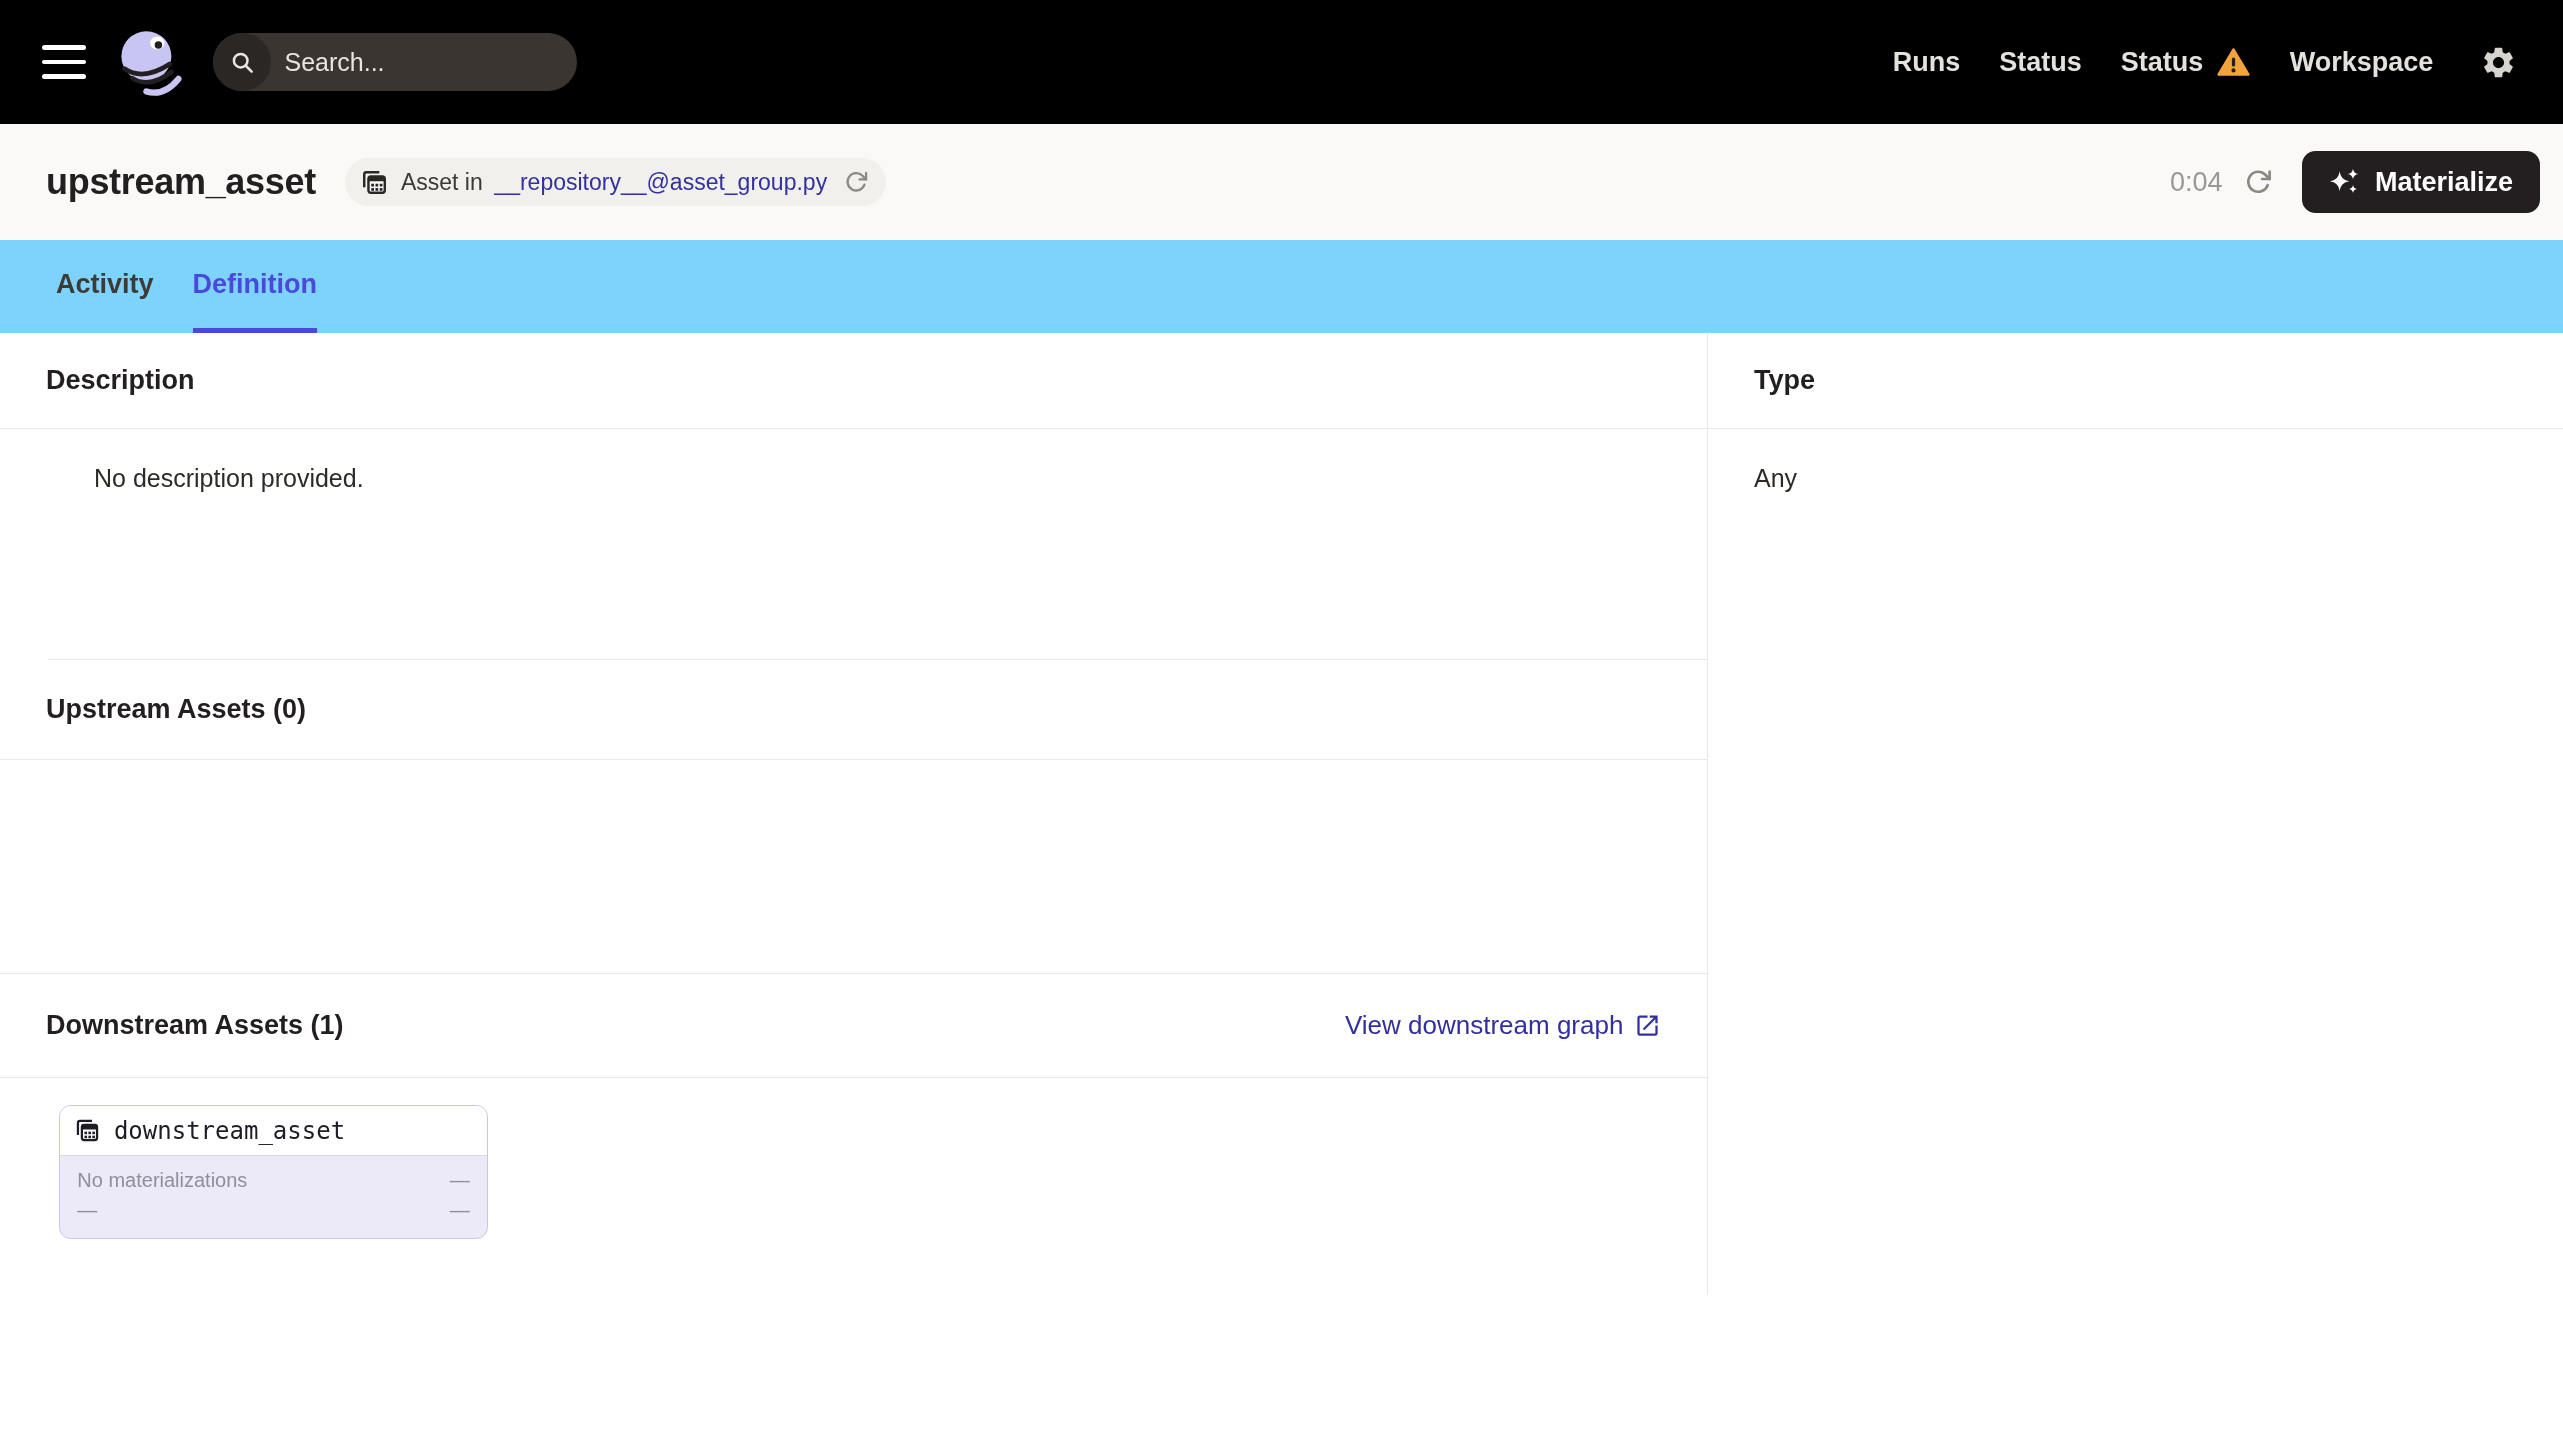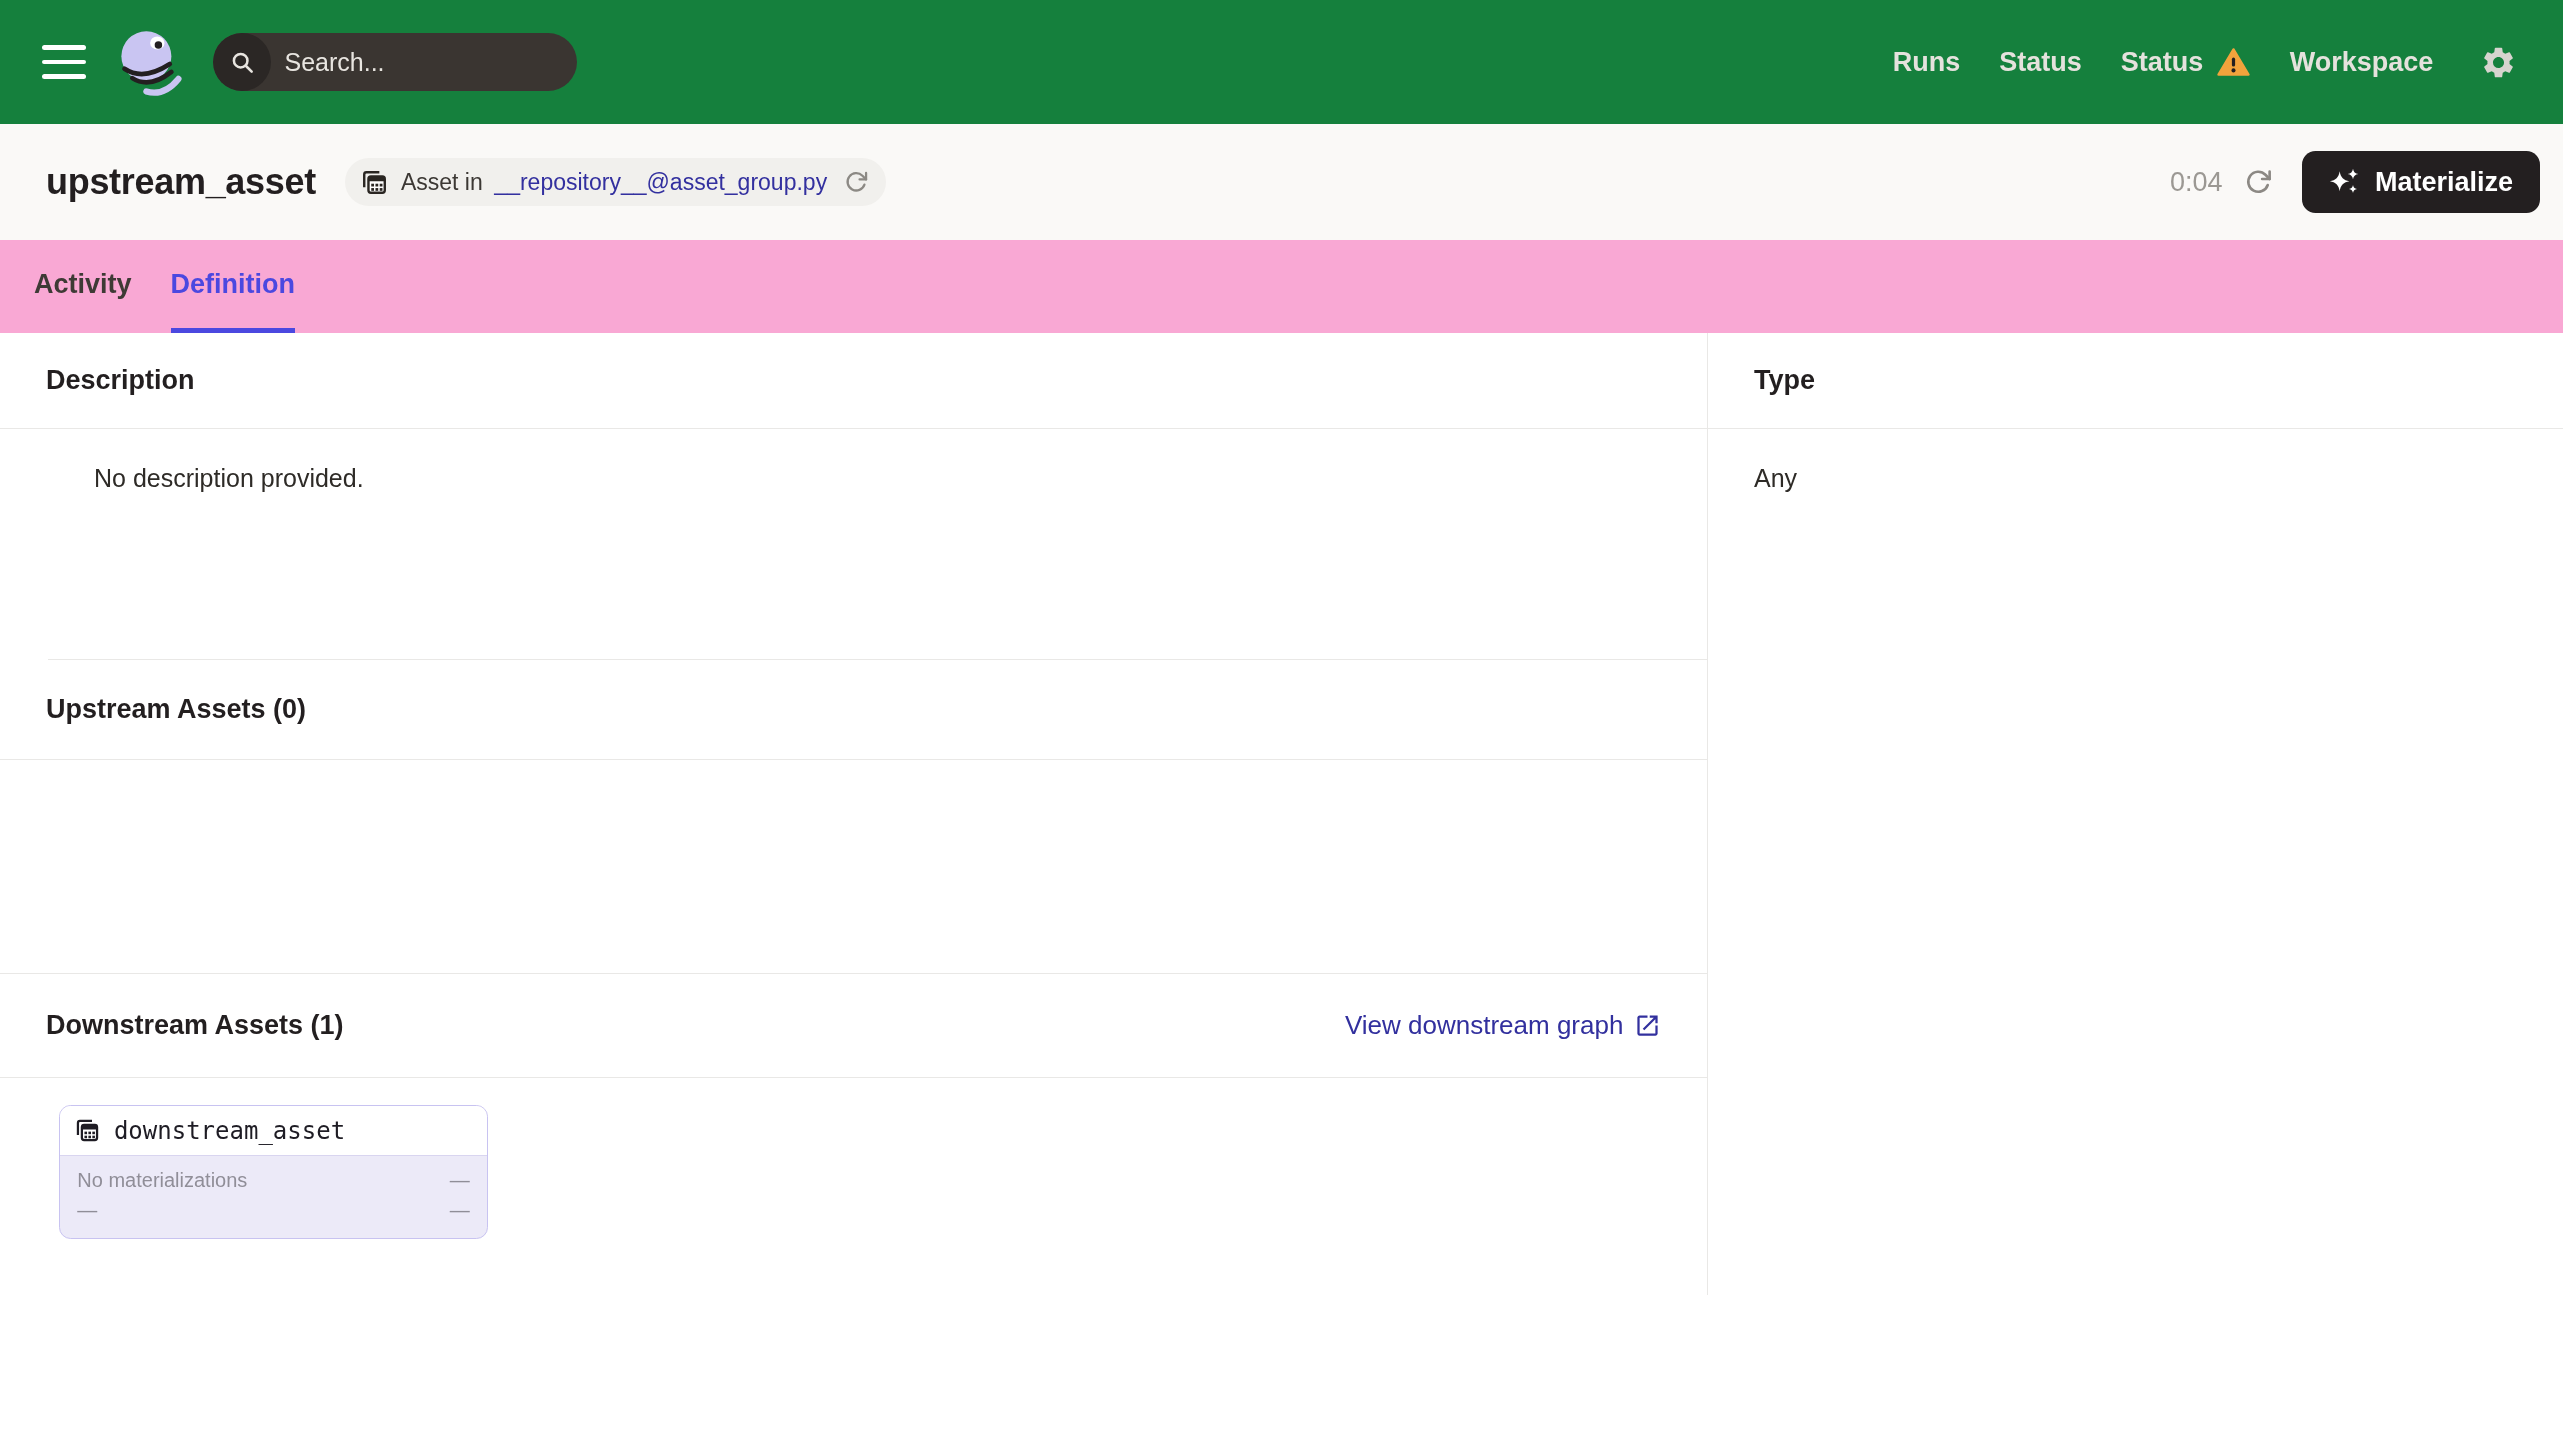--- a/index.html
+++ b/index.html
@@ -1,20 +1,20 @@
 <!DOCTYPE html>
 <html><head>
 <meta charset="utf-8">
 <style>
   * { box-sizing: border-box; margin: 0; padding: 0; }
   html, body { width: 2563px; height: 1450px; background: #ffffff;
     font-family: "Liberation Sans", sans-serif; overflow: hidden; }
 
   
-  .nav { height: 124px; background: #15803d; display: flex; align-items: center;
+  .nav { height: 124px; background: #000000; display: flex; align-items: center;
     padding: 0 46px 0 42px; }
   .nav-left { display: flex; align-items: center; gap: 26px; }
   .hamburger { width: 44px; display: flex; flex-direction: column; gap: 9.6px; cursor: pointer; }
   .hamburger span { display: block; height: 4.8px; background: #fff; border-radius: 2.9px; }
   .logo { width: 75px; height: 75px; display: flex; }
   .search { width: 364px; height: 58px; background: #3A3531; border-radius: 29px;
     display: flex; align-items: center; overflow: hidden; }
   .search-icon-wrap { width: 58px; height: 58px; border-radius: 50%; background: #2B2725;
     display: flex; align-items: center; justify-content: center; flex: 0 0 auto; }
   .search input { flex: 1; background: transparent; border: none; outline: none;
@@ -35,21 +35,21 @@
   .badge-link { color: #33309F; cursor: pointer; }
   .badge .reload { display: flex; margin-left: 3.9px; cursor: pointer; color: #8C8984; }
   .header-right { margin-left: auto; display: flex; align-items: center; }
   .timer { color: #9B9893; font-size: 27px; }
   .refresh-btn { display: flex; margin: 0 29px 0 21px; color: #8C8984; cursor: pointer; }
   .materialize { height: 62px; border: none; border-radius: 13.5px; background: #231F20;
     color: #fff; font-size: 27px; font-weight: 600; display: flex; align-items: center;
     gap: 13.5px; padding: 0 27px; cursor: pointer; font-family: "Liberation Sans", sans-serif; }
 
   
-  .tabs { display: flex; gap: 39px; padding-left: 34px; height: 93px; background: #f9a8d4; }
+  .tabs { display: flex; gap: 39px; padding-left: 56px; height: 93px; background: #7dd3fc; }
   .tab { display: flex; align-items: center; font-size: 27px; font-weight: 600;
     color: #3E3A35; border-bottom: 5.8px solid transparent; cursor: pointer; }
   .tab.active { color: #4B48E0; border-bottom-color: #4B48E0; }
 
   
   .content { display: grid; grid-template-columns: 1708px 1fr; background: #fff; }
   .col-left { border-right: 1.9px solid #E9E8E6; }
   .row { border-bottom: 1.9px solid #E9E8E6; }
   .sec-head { height: 96px; display: flex; align-items: center; padding: 0 46px; }
   .sec-head.tall { height: 100px; }

